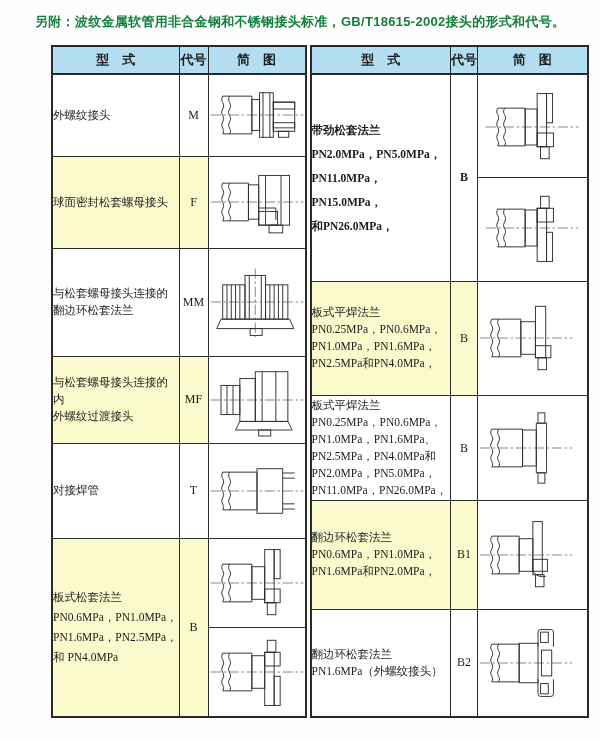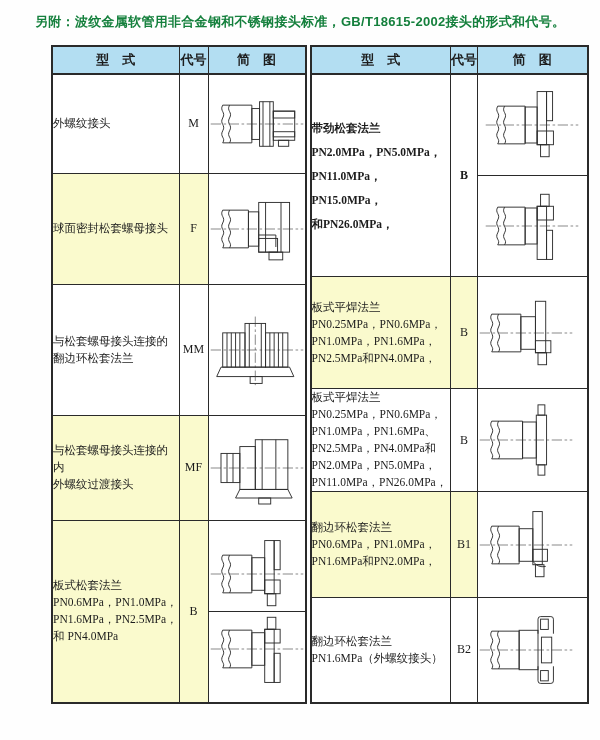--- a/index.html
+++ b/index.html
@@ -164,20 +164,39 @@
                   </defs>
                   <rect class="st" x="14" y="26" width="22" height="34"></rect>
                   <line class="st" x1="21" y1="26" x2="21" y2="60"></line>
                   <line class="st" x1="28" y1="26" x2="28" y2="60"></line>
                   <rect class="st" x="36" y="18" width="18" height="50"></rect>
                   <rect class="st" x="54" y="10" width="38" height="58"></rect>
                   <line class="st" x1="62" y1="10" x2="62" y2="68"></line>
                   <line class="st" x1="78" y1="10" x2="78" y2="68"></line>
                   <polygon class="st" points="36,68 92,68 97,78 31,78" fill="url(#h-mf)"></polygon>
                   <rect class="st" x="58" y="78" width="14" height="7" fill="url(#h-mf)"></rect>
+                  <line class="cl" x1="2" y1="43" x2="110" y2="43"></line>
+                </svg></span></td>
+          </tr>
+          <tr>
+            <td class="type-cell">
+              <div>对接焊管</div>
+            </td>
+            <td class="code-cell">T</td>
+            <td class="diagram-cell"><span class="diagram-single"><svg viewBox="0 0 112 86" width="96" height="74">
+                  <defs>
+                    <pattern id="h-bw" width="5" height="5" patternUnits="userSpaceOnUse" patternTransform="rotate(45)">
+                      <line x1="0" y1="0" x2="0" y2="5" stroke="#4a4a4a" stroke-width="1.6"></line>
+                    </pattern>
+                  </defs>
+                  <path class="st" d="M16 21 H56 M16 65 H56 M56 21 V65"></path>
+                  <path class="st" d="M16 21 c-4 7 4 8 0 15 c-4 7 4 8 0 15 c-4 7 4 8 0 14"></path>
+                  <path class="st" d="M24 21 c-4 7 4 8 0 15 c-4 7 4 8 0 15 c-4 7 4 8 0 14"></path>
+                  <rect class="st" x="56" y="17" width="30" height="52"></rect>
+                  <path class="st" d="M86 22 h14 M86 28 h14 M86 58 h14 M86 64 h14"></path>
                   <line class="cl" x1="2" y1="43" x2="110" y2="43"></line>
                 </svg></span></td>
           </tr>
           <tr class="hl">
             <td class="type-cell">
               <div>板式松套法兰</div>
               <div>PN0.6MPa，PN1.0MPa，</div>
               <div>PN1.6MPa，PN2.5MPa，</div>
               <div>和 PN4.0MPa</div>
             </td>

